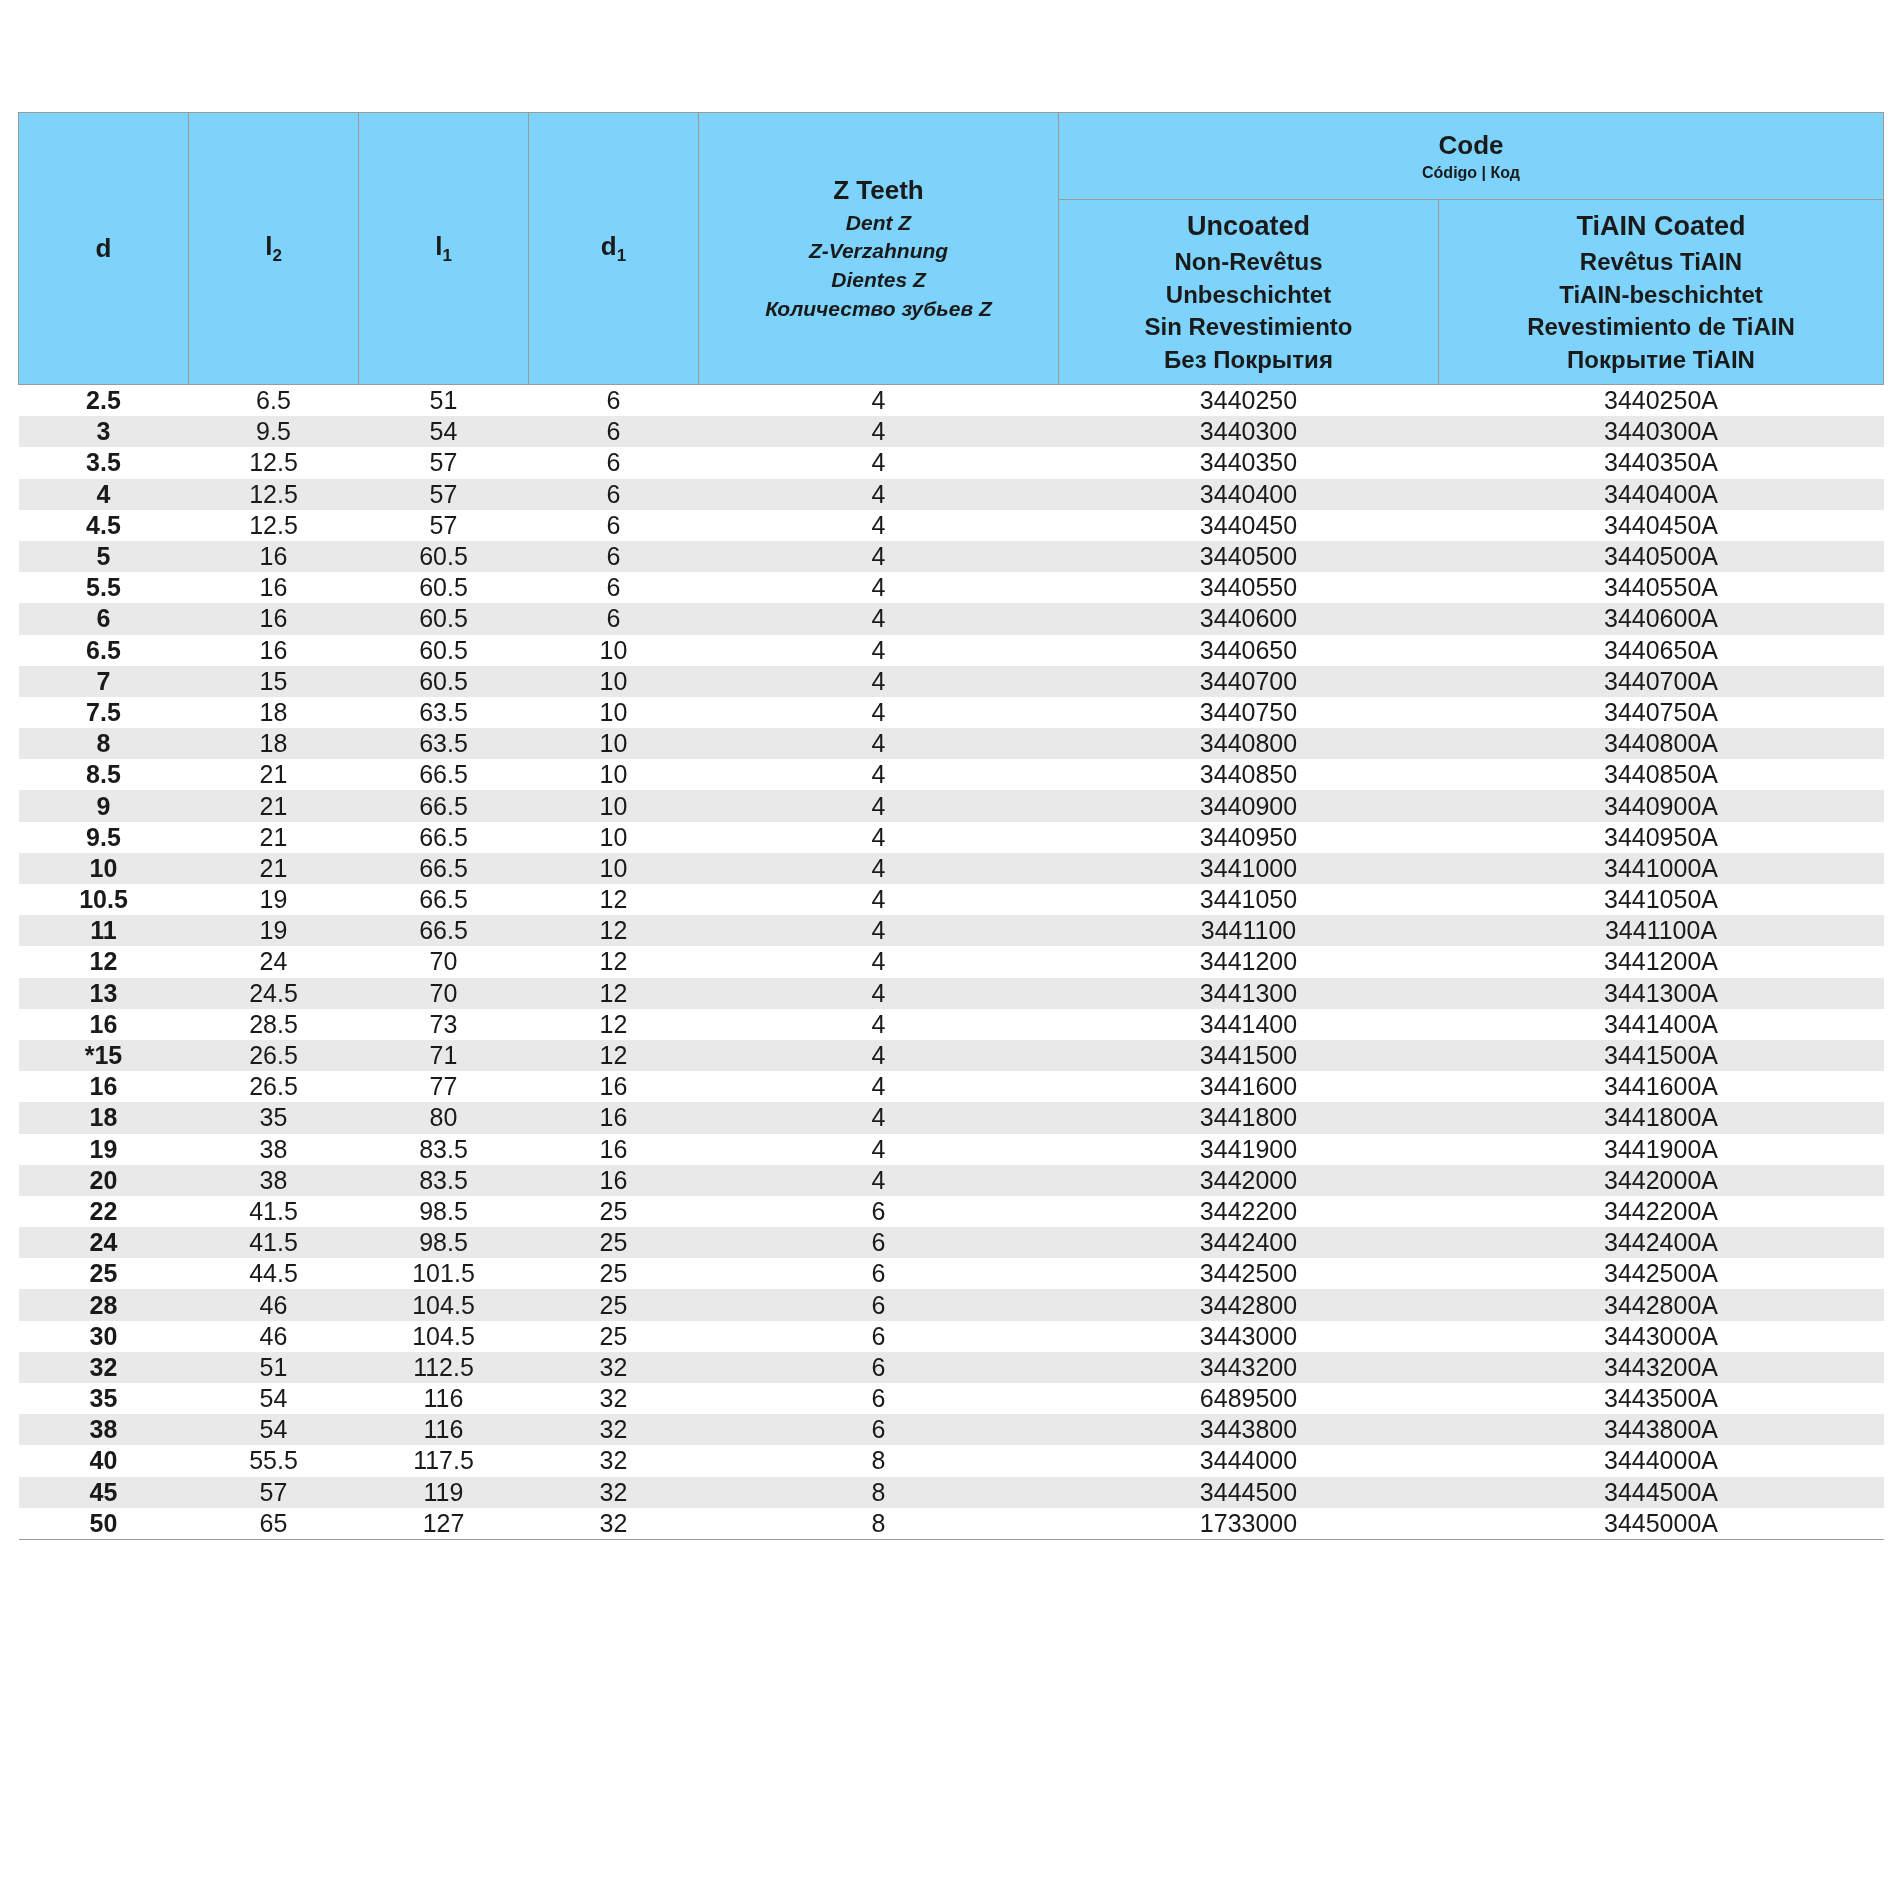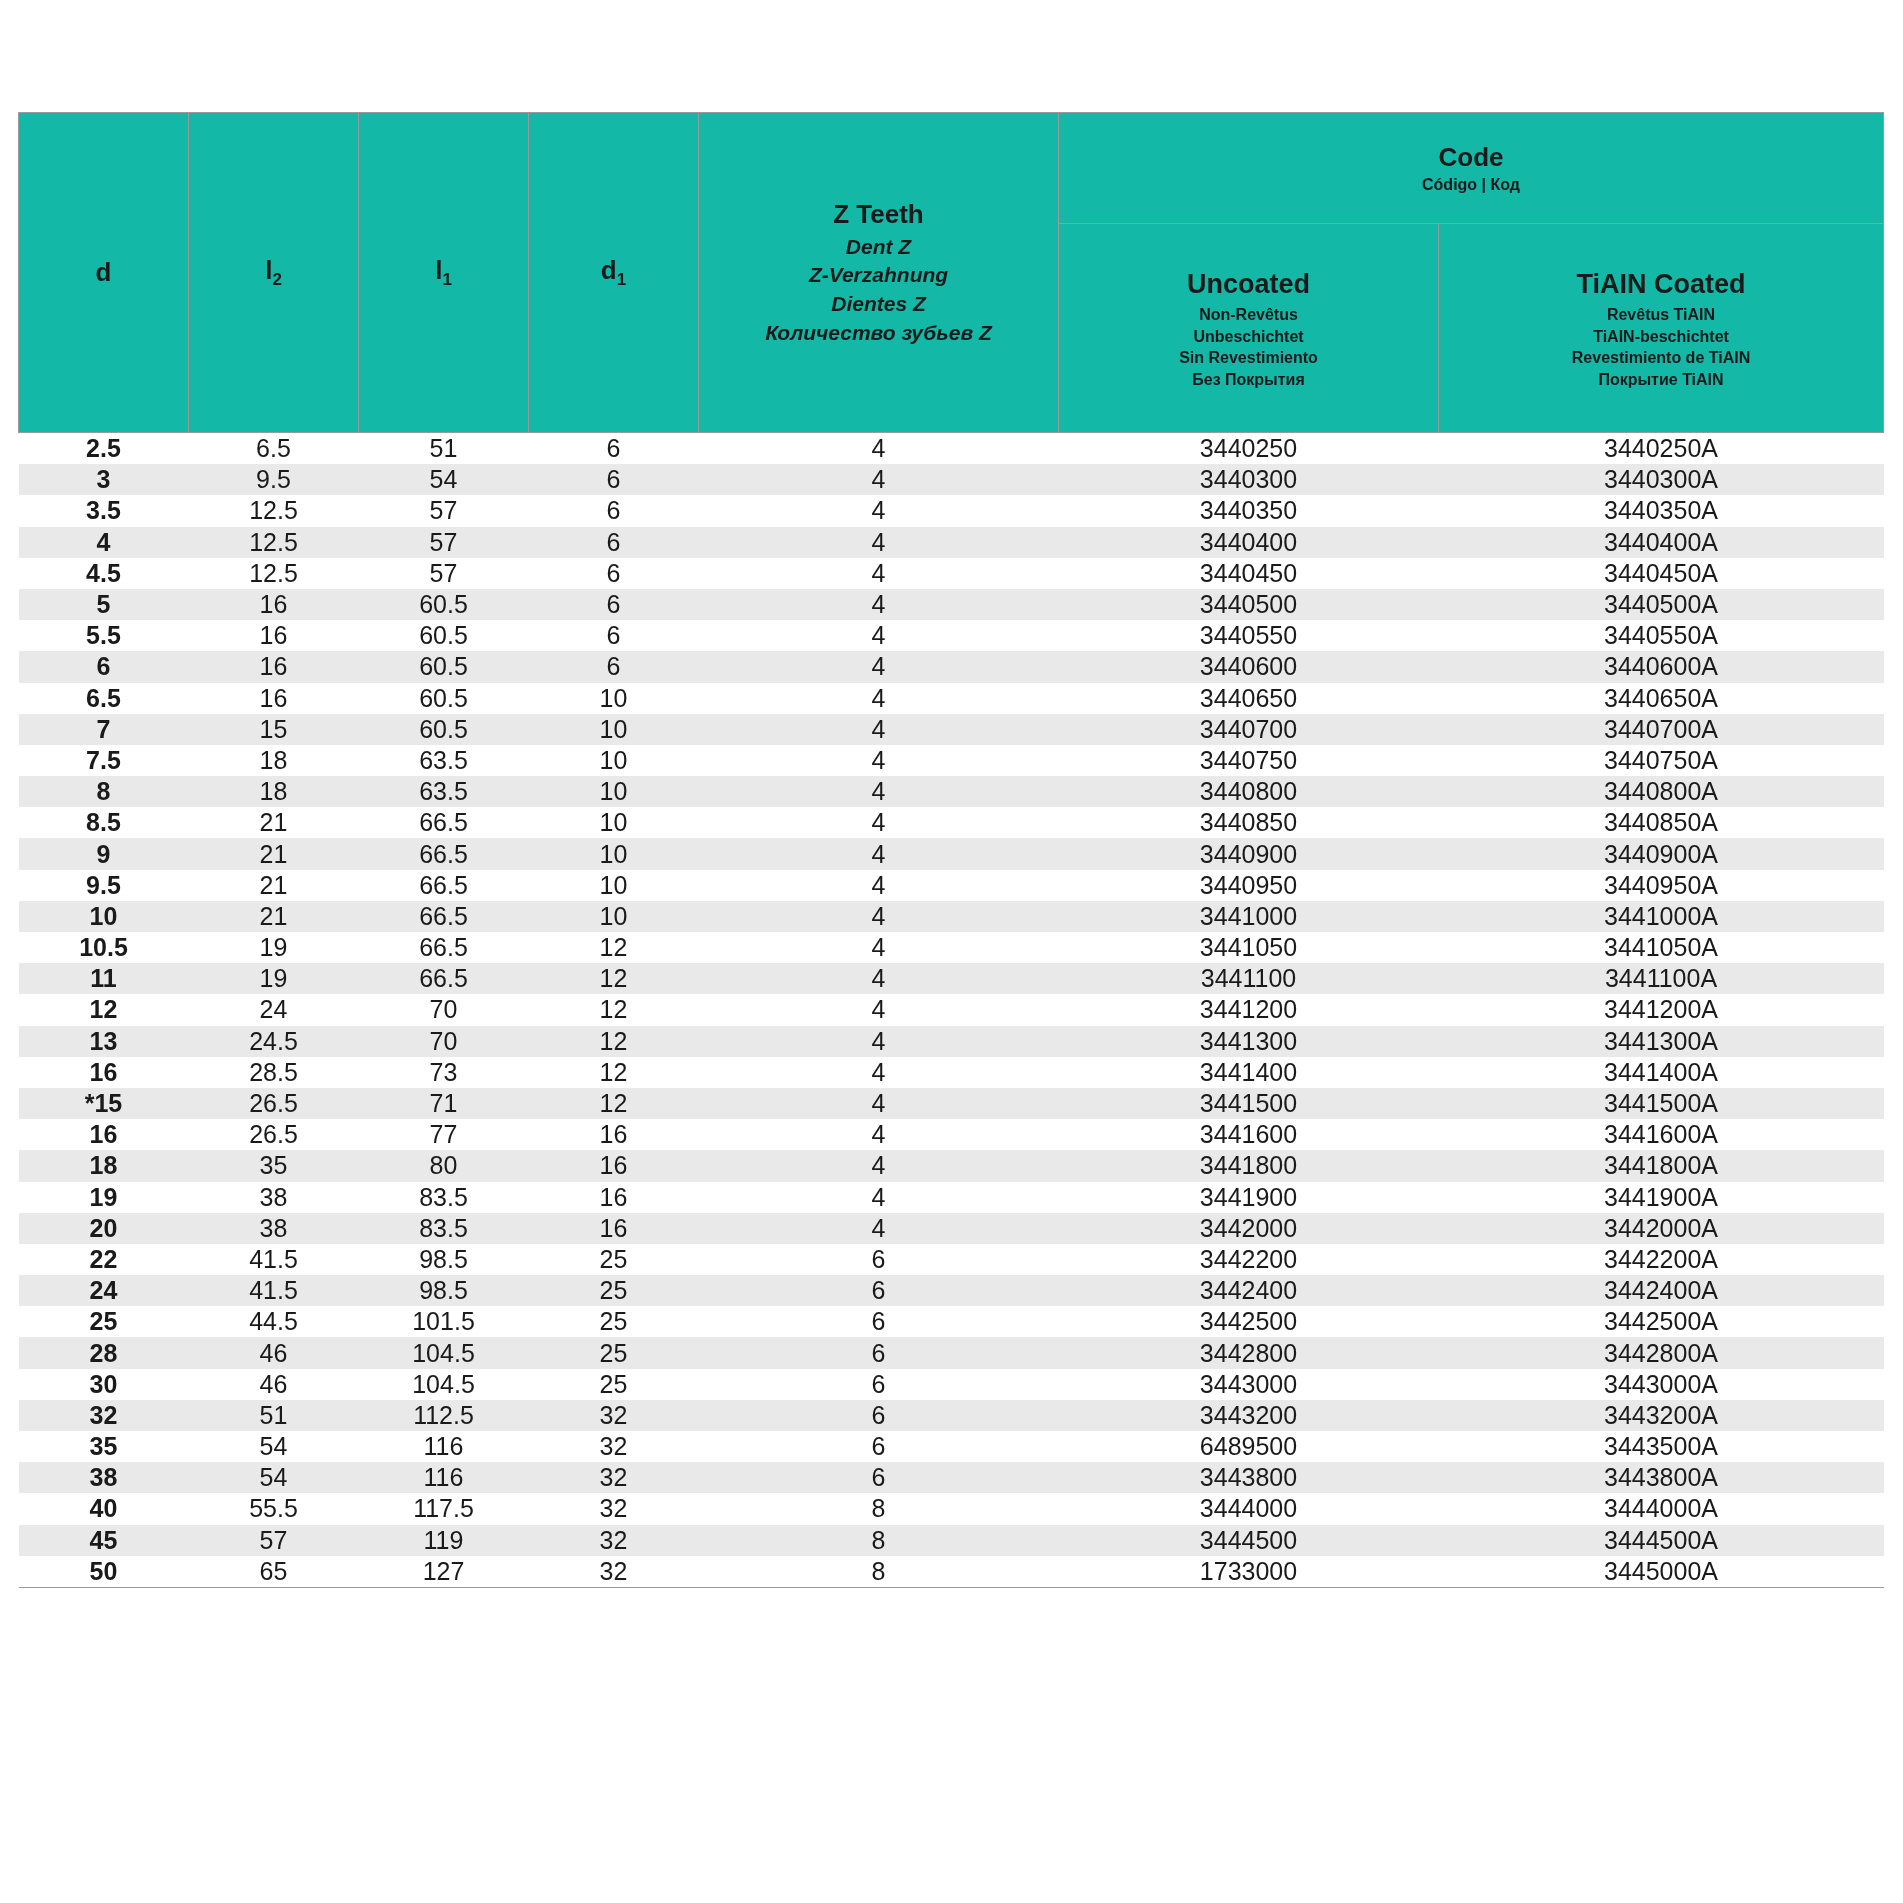--- a/index.html
+++ b/index.html
@@ -20,23 +20,23 @@
     height: 1903px;
     padding: 112px 18px 0 18px;
   }
   table.spec {
     border-collapse: collapse;
     width: 1865px;
     table-layout: fixed;
   }
   
   thead th {
-    background: #14b8a6;
+    background: #7dd3fc;
     border: 1px solid #9a9a9a;
-    padding: 16px;
+    padding: 4px;
     vertical-align: middle;
     text-align: center;
     font-weight: bold;
   }
   th.dim-head {
     font-size: 26px;
     height: 254px;
   }
   th.dim-head .sub {
     font-size: 17px;
@@ -73,21 +73,21 @@
     height: 176px;
     line-height: 1.35;
   }
   th.code-sub-head .cs-main {
     display: block;
     font-size: 27px;
     margin-bottom: 2px;
   }
   th.code-sub-head .cs-line {
     display: block;
-    font-size: 16px;
+    font-size: 24px;
     font-weight: bold;
   }
   
   tbody td {
     text-align: center;
     font-size: 25px;
     height: 31.2px;
     padding: 0;
     border: none;
     color: #1a1a1a;

